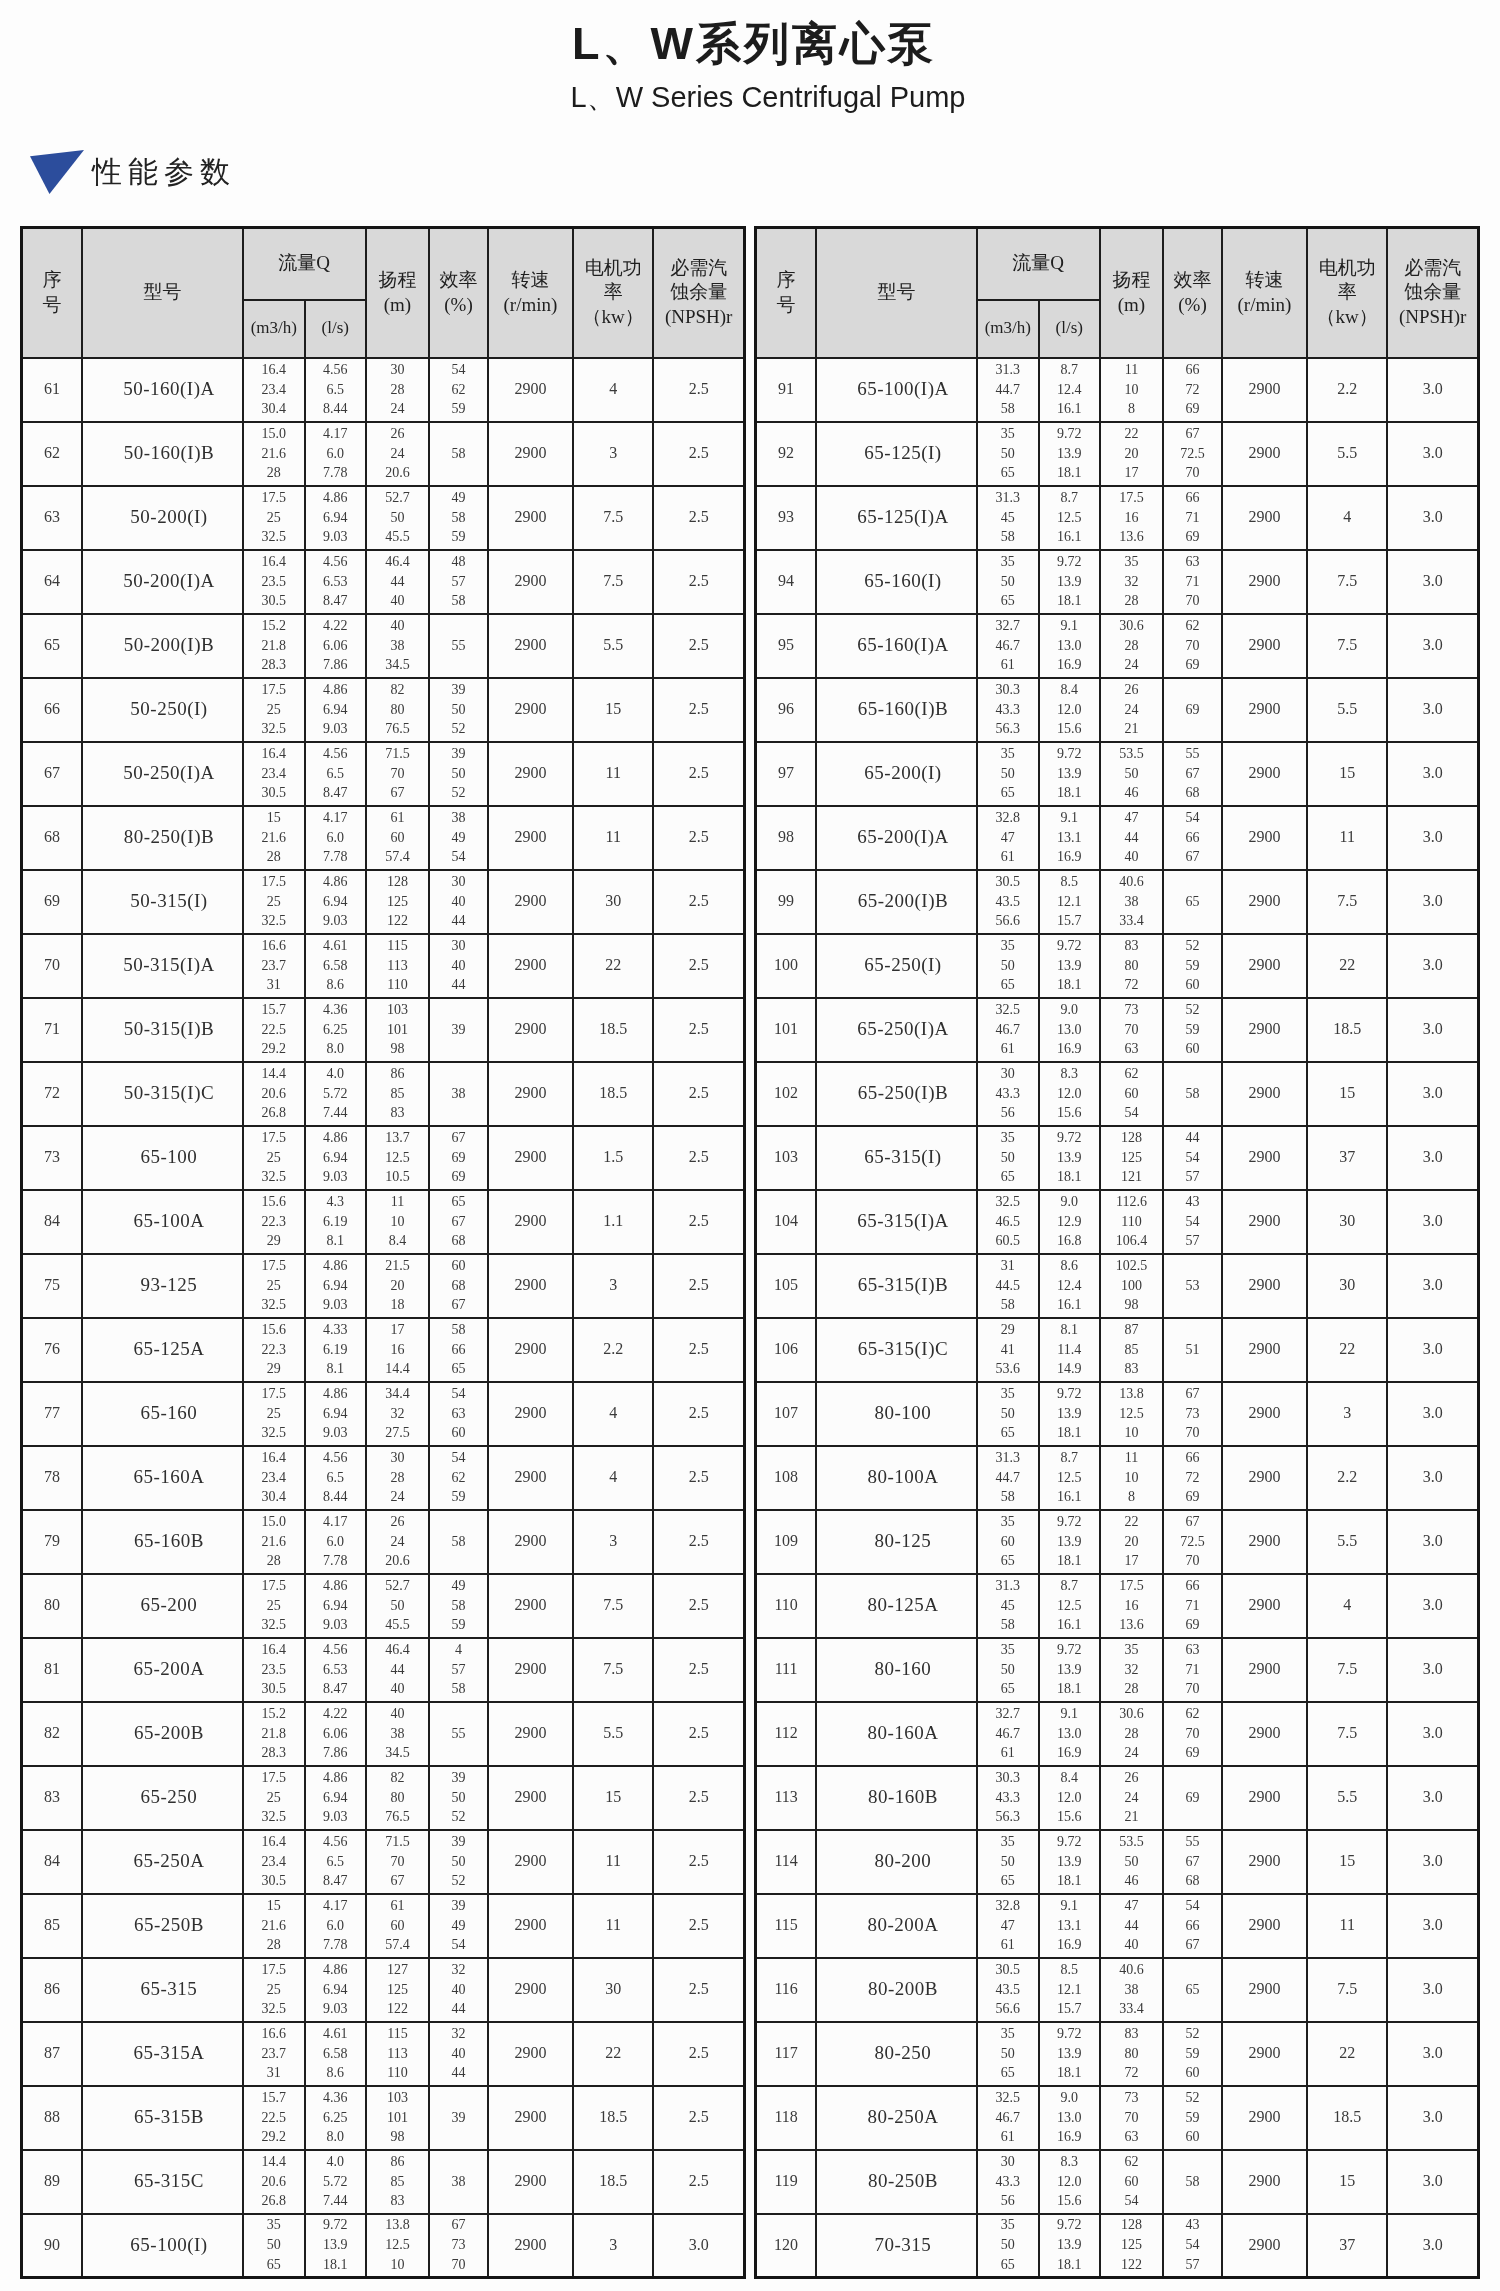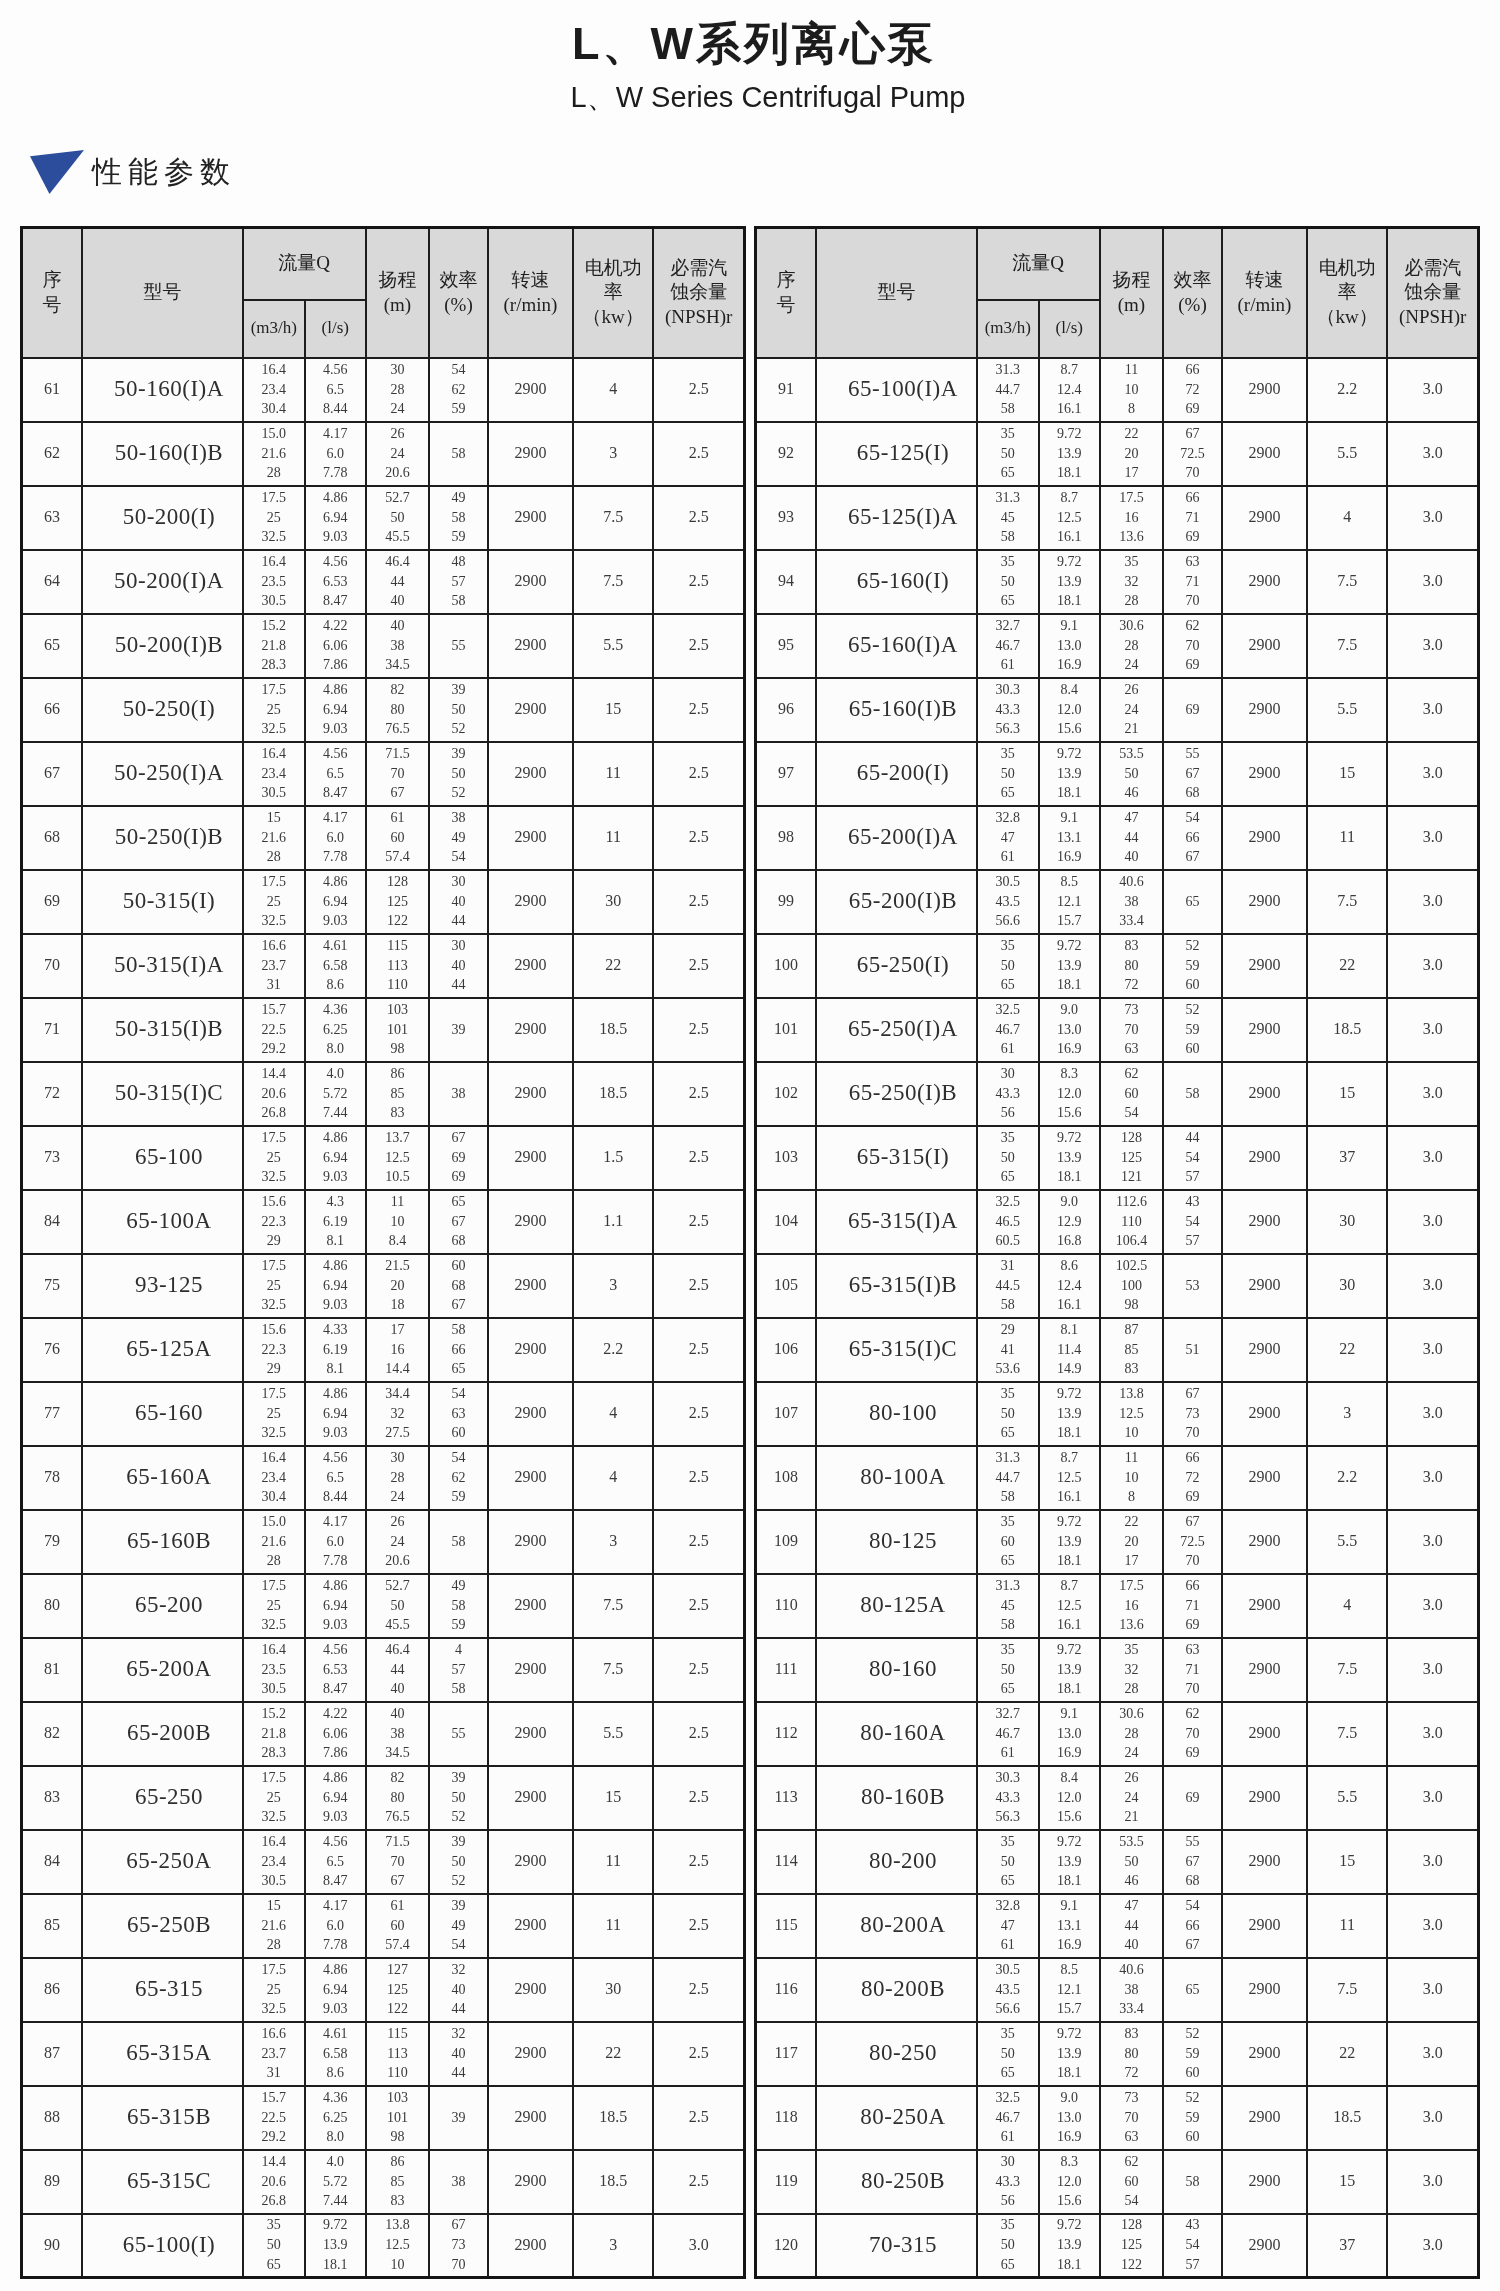--- a/index.html
+++ b/index.html
@@ -67,21 +67,21 @@
     font-size:19px;
     line-height:1.3;
     color:#1f1f1f;
   }
   .pump-table thead tr.h1{height:72px;}
   .pump-table thead tr.h2{height:58px;}
   .pump-table thead th.sub{font-size:17px;margin-top:46px;}
   .pump-table tbody tr{height:64px;}
   .pump-table td{font-size:14px;line-height:1.42;color:#3a3a3a;}
   .pump-table td.c-seq{font-size:16px;}
-  .pump-table td.c-model{font-size:23px;letter-spacing:0.5px;color:#2f2f2f;padding-left:13px;}
+  .pump-table td.c-model{font-size:19px;letter-spacing:0.5px;color:#2f2f2f;padding-left:13px;}
   .pump-table td.c-single{font-size:16px;}
   col.w-seq{width:8.4%;}
   col.w-model{width:22.2%;}
   col.w-m3h{width:8.6%;}
   col.w-ls{width:8.4%;}
   col.w-head{width:8.8%;}
   col.w-eff{width:8.1%;}
   col.w-speed{width:11.8%;}
   col.w-power{width:11.1%;}
   col.w-npsh{width:12.6%;}
@@ -259,21 +259,21 @@
 67</td>
           <td class="c-num">39
 50
 52</td>
           <td class="c-single">2900</td>
           <td class="c-single">11</td>
           <td class="c-single">2.5</td>
         </tr>
         <tr>
           <td class="c-seq">68</td>
-          <td class="c-model">50-250(I)B</td>
+          <td class="c-model">80-250(I)B</td>
           <td class="c-num">15
 21.6
 28</td>
           <td class="c-num">4.17
 6.0
 7.78</td>
           <td class="c-num">61
 60
 57.4</td>
           <td class="c-num">38

